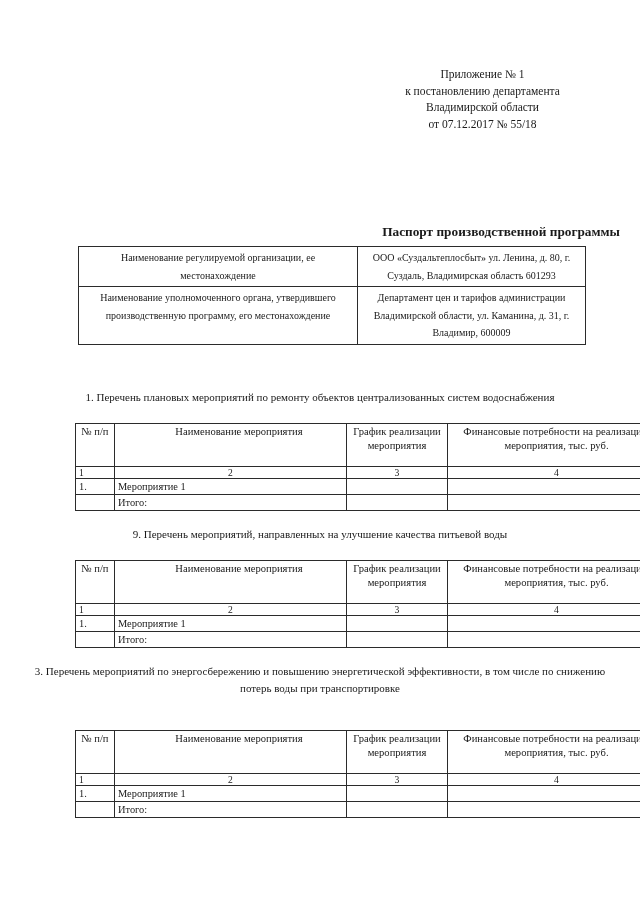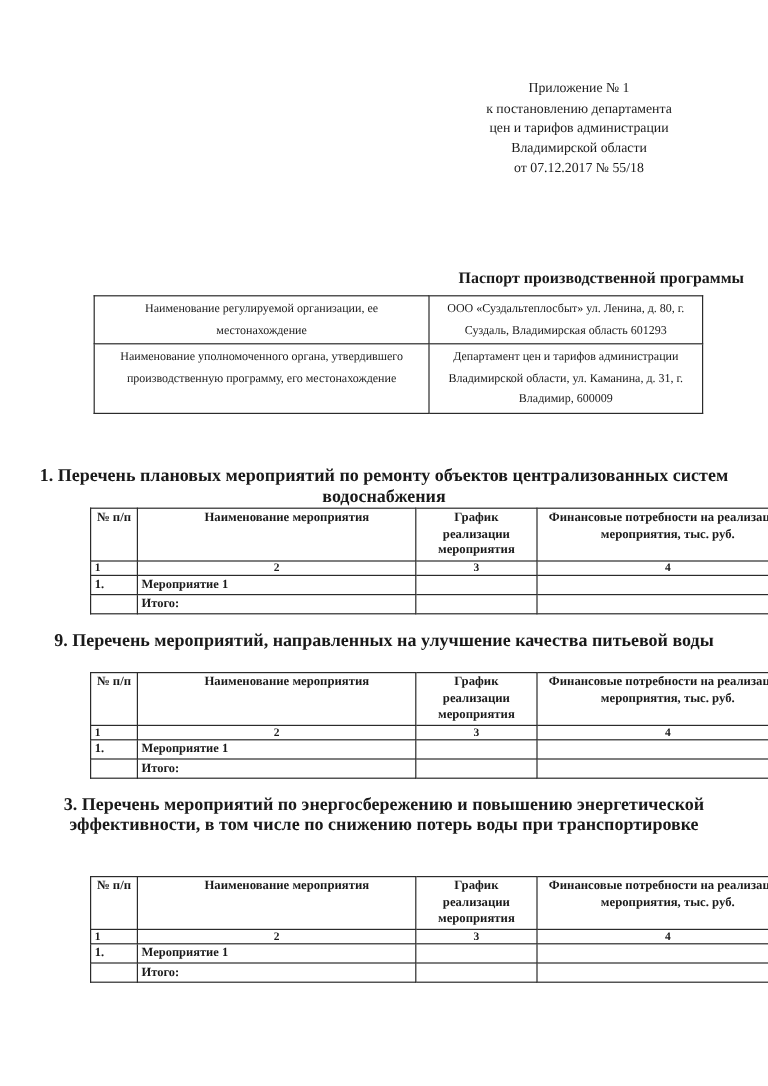--- a/index.html
+++ b/index.html
@@ -76,22 +76,22 @@
   }
   .passport .c-left  { width: 270px; }
   .passport .c-right { width: 219px; }
 
   
   .section-title {
     position: absolute;
     left: 20px;
     width: 600px;
     text-align: center;
-    font-size: 15px;
-    font-weight: bold;
+    font-size: 11px;
+    font-weight: normal;
     line-height: 17px;
   }
   #sec1-title { top: 389px; }
   #sec2-title { top: 526px; }
   #sec3-title { top: 663px; }
 
   
   .mtable {
     position: absolute;
     left: 75px;
@@ -102,21 +102,21 @@
   #table1 { top: 423px; }
   #table2 { top: 560px; }
   #table3 { top: 730px; }
 
   .mtable th, .mtable td {
     border: 1px solid #2b2b2b;
     font-size: 10.6px;
     line-height: 13.5px;
     padding: 1px 3px;
     vertical-align: top;
-    font-weight: bold;
+    font-weight: normal;
   }
   .mtable th { text-align: center; height: 40px; }
   .mtable .col-num   { width: 32px; }
   .mtable .col-name  { width: 208px; padding-left: 20px; }
   .mtable .col-sched { width: 94px; }
   .mtable .col-fin   { width: 211px; }
 
   .mtable tr.numrow td {
     text-align: center;
     height: 11px;
@@ -136,21 +136,20 @@
   .mtable tr.datarow td.t-center { text-align: center; }
 </style>
 </head>
 <body>
 
 <div class="page">
 
   <div class="doc-header">
     <div>Приложение № 1</div>
     <div>к постановлению департамента</div>
-    <div>цен и тарифов администрации</div>
     <div>Владимирской области</div>
     <div>от 07.12.2017 № 55/18</div>
   </div>
 
   <div class="sub-title">Паспорт производственной программы</div>
 
   <table class="passport">
     <tbody>
       <tr>
         <td class="c-left">Наименование регулируемой организации, ее местонахождение</td>

